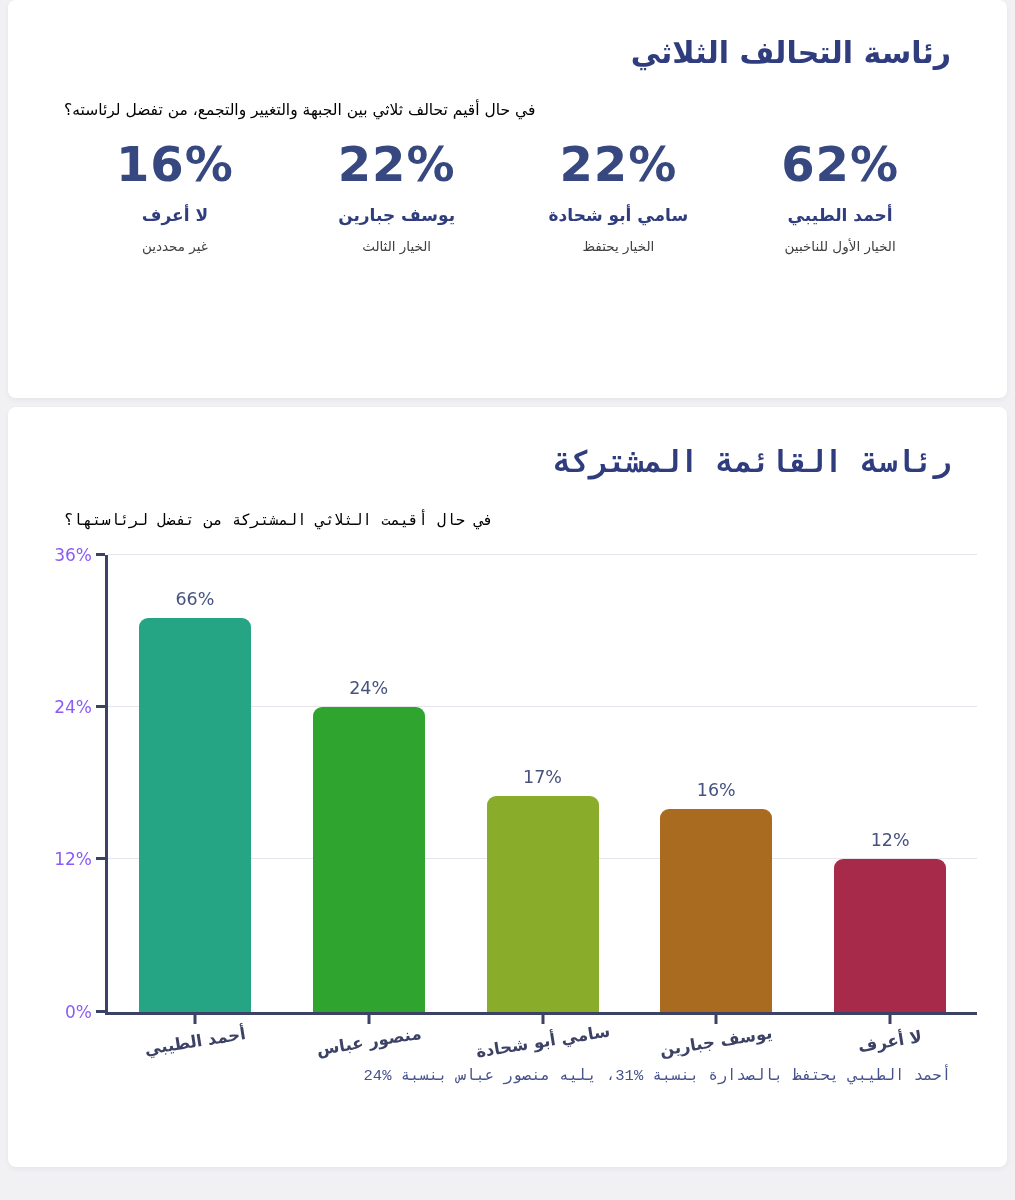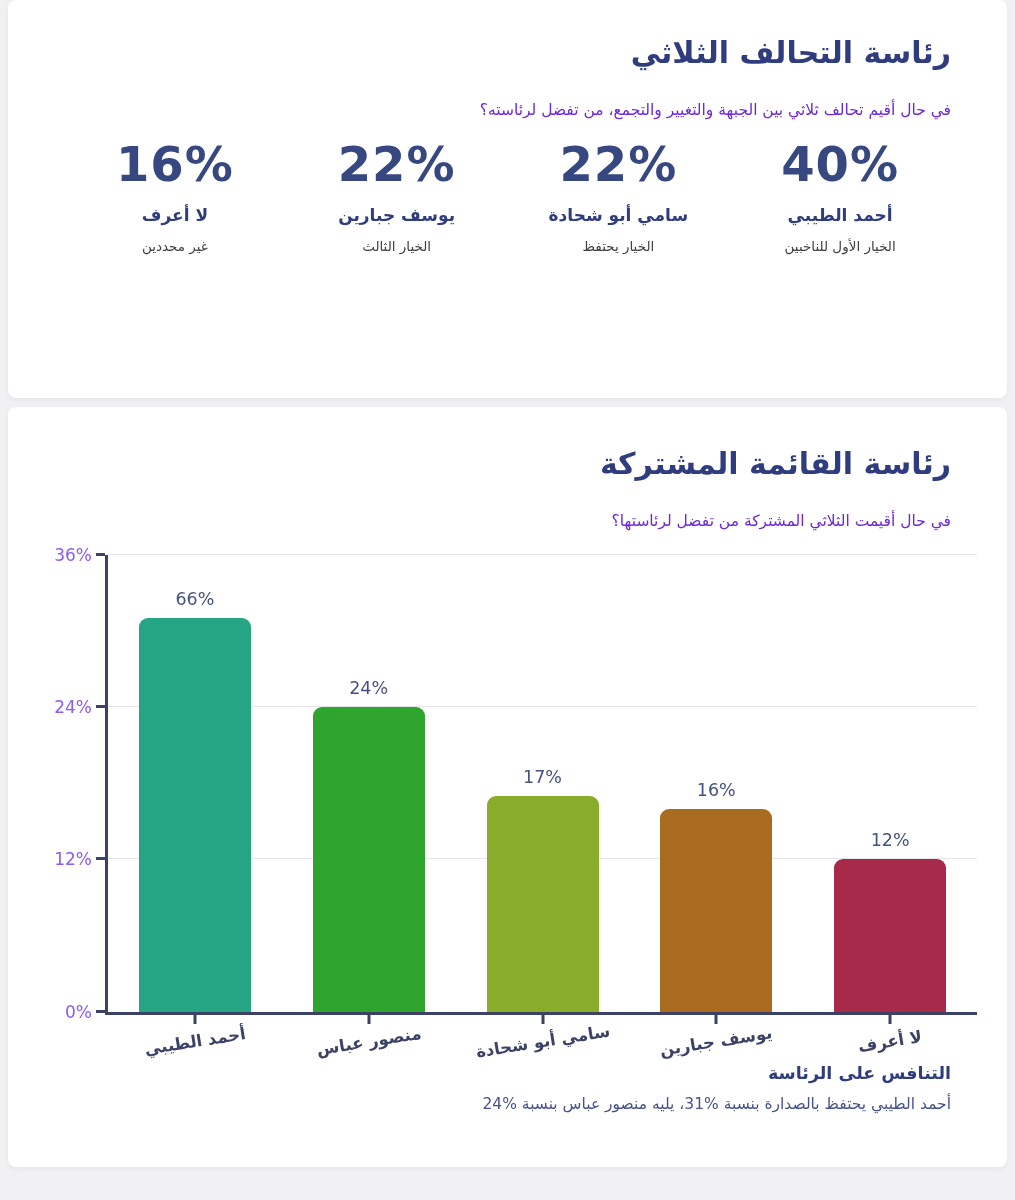--- a/index.html
+++ b/index.html
@@ -11,34 +11,34 @@
     direction: rtl;
   }
   .card {
     background: #ffffff;
     margin: 0 8px;
     border-radius: 8px;
     box-shadow: 0 2px 5px rgba(40,45,80,0.06);
   }
   .card-alliance { height: 398px; padding: 36px 56px 0 56px; }
   .card-jointlist { margin-top: 9px; height: 760px; padding: 40px 0 0 0; }
-  .pad { padding: 0 56px; }
+  .pad { padding: 0 56px; font-family: Liberation Mono, monospace; }
 
   .card-title {
     color: #2f3d7e;
     font-size: 30px;
     font-weight: bold;
     line-height: 1.15;
     text-align: right;
   }
   .card-question {
-    color: #6d28d9;
+    color: #000000;
     font-size: 15.5px;
     line-height: 1.5;
-    text-align: right;
+    text-align: left;
     margin-top: 28px;
   }
 
   
   .stats-row {
     display: flex;
     margin-top: 18px;
   }
   .stat { flex: 1; text-align: center; }
   .stat-value {
@@ -151,21 +151,21 @@
 </style>
 </head>
 <body>
 
 <section class="card card-alliance">
   <h1 class="card-title">رئاسة التحالف الثلاثي</h1>
   <p class="card-question">في حال أقيم تحالف ثلاثي بين الجبهة والتغيير والتجمع، من تفضل لرئاسته؟</p>
 
   <div class="stats-row">
     <div class="stat">
-      <div class="stat-value">40%</div>
+      <div class="stat-value">62%</div>
       <div class="stat-name">أحمد الطيبي</div>
       <div class="stat-sublabel">الخيار الأول للناخبين</div>
     </div>
     <div class="stat">
       <div class="stat-value">22%</div>
       <div class="stat-name">سامي أبو شحادة</div>
       <div class="stat-sublabel">الخيار يحتفظ</div>
     </div>
     <div class="stat">
       <div class="stat-value">22%</div>
@@ -217,16 +217,15 @@
         <div class="x-tick" style="left: 70%;"></div>
         <div class="x-tick-label" style="left: 70%;">يوسف جبارين</div>
         <div class="bar" style="left: 90%; transform: translateX(-50%); height: 33.3333%; background: rgb(167, 42, 75);"></div>
         <div class="bar-value-label" style="left: 90%; bottom: calc(33.3333% + 9px);">12%</div>
         <div class="x-tick" style="left: 90%;"></div>
         <div class="x-tick-label" style="left: 90%;">لا أعرف</div>
       </div>
   </div>
 
   <div class="pad">
-    <h2 class="chart-footer-title">التنافس على الرئاسة</h2>
     <p class="chart-footer-note">أحمد الطيبي يحتفظ بالصدارة بنسبة %31، يليه منصور عباس بنسبة %24</p>
   </div>
 </section>
 
 </body></html>

